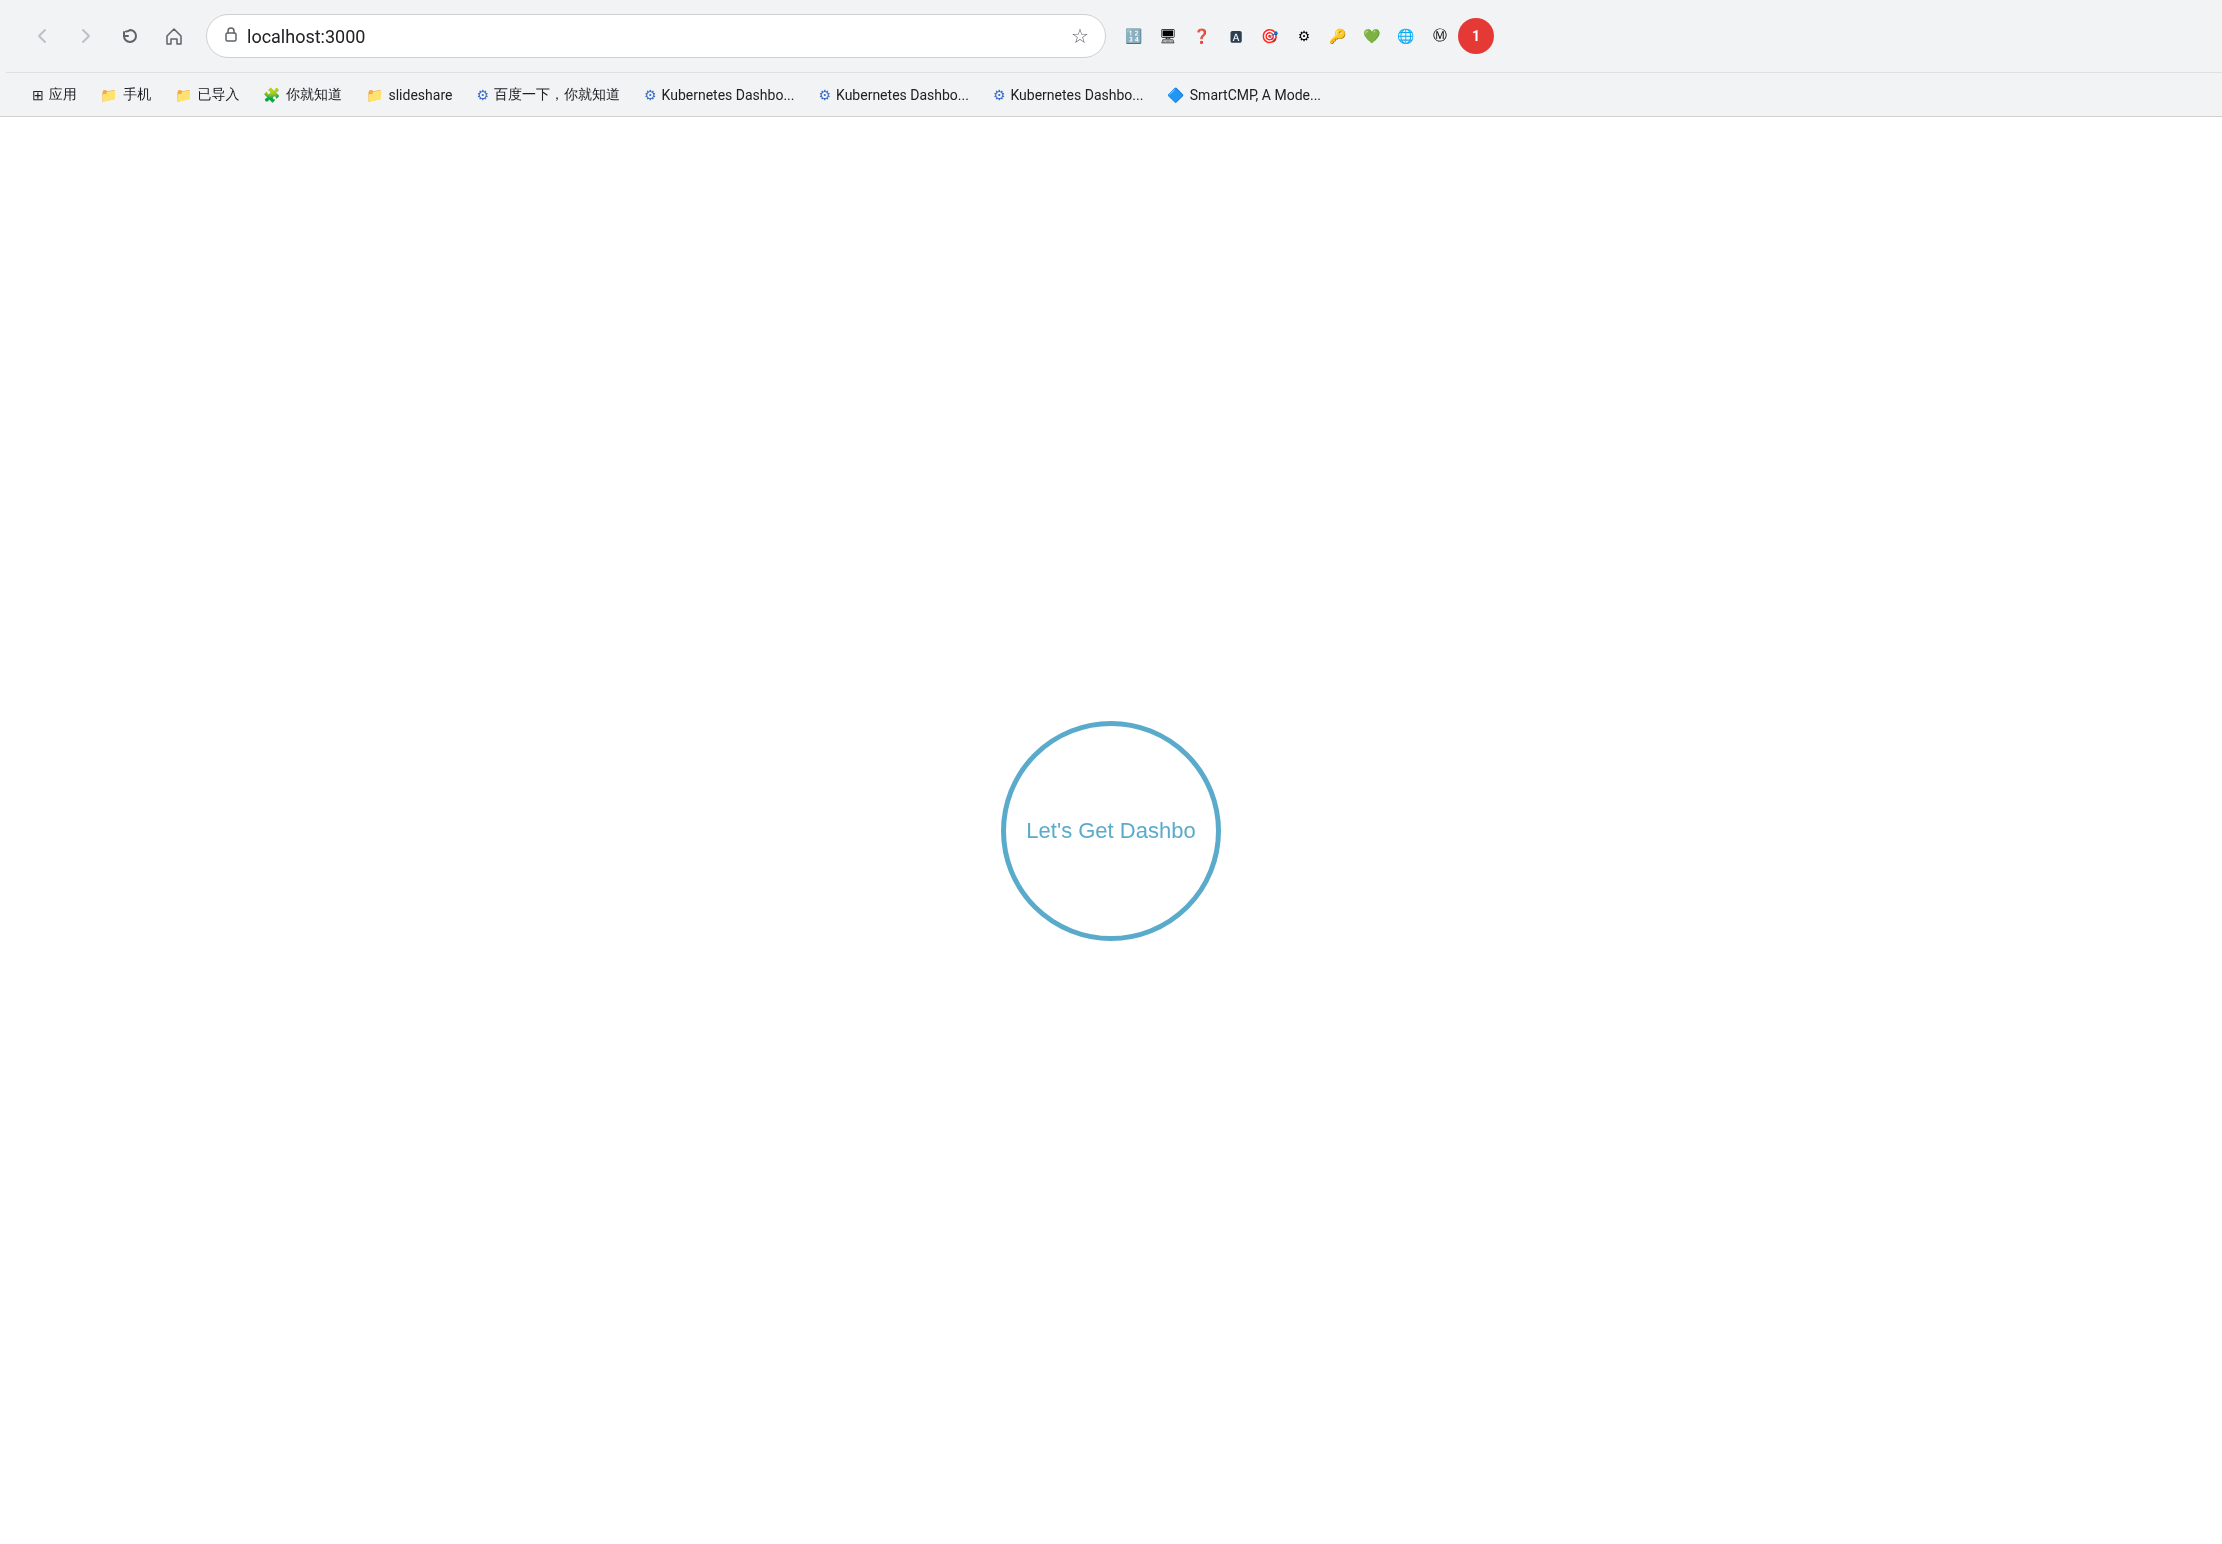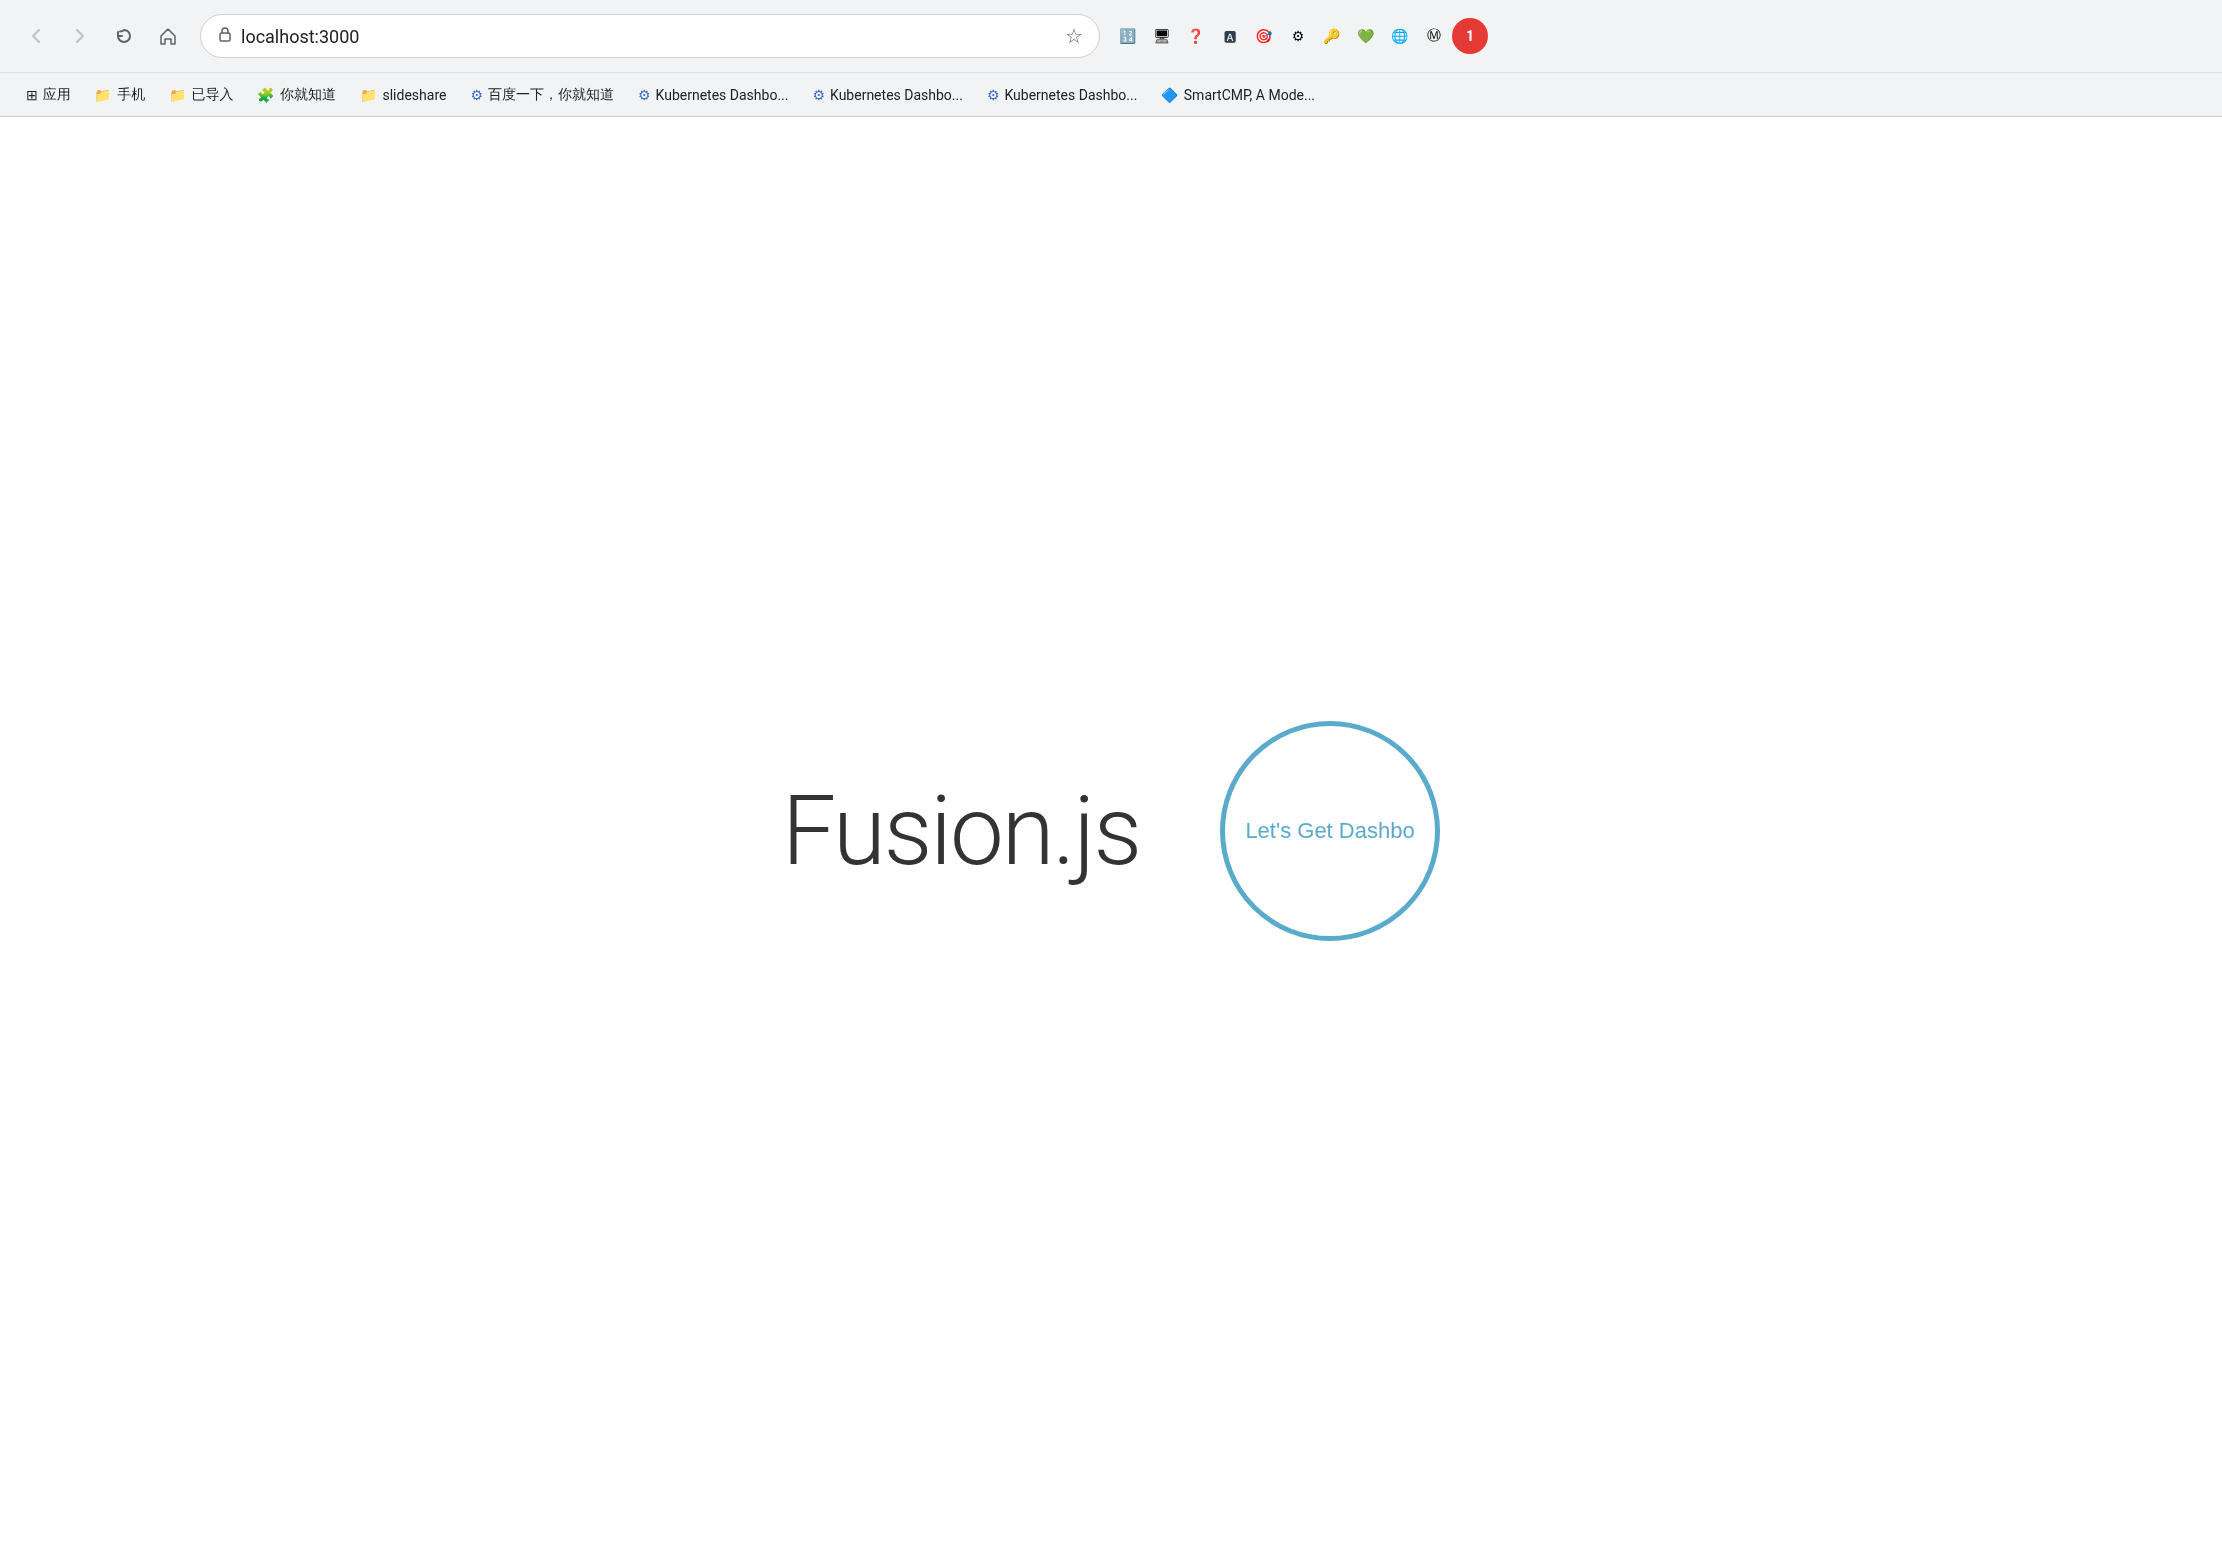--- a/index.html
+++ b/index.html
@@ -14,20 +14,21 @@
       width: 2222px;
       height: 1544px;
       overflow: hidden;
     }
 
     
     .browser-chrome {
       background: #f1f3f4;
       border-bottom: 1px solid #d0d0d0;
       user-select: none;
+      padding-left: 6px;
     }
 
     .browser-toolbar {
       display: flex;
       align-items: center;
       height: 72px;
       padding: 0 16px;
       gap: 12px;
       background: #f1f3f4;
     }
@@ -303,18 +304,17 @@
     </div>
     <div class="bookmark-item">
       <span class="bookmark-icon" style="color:#2980b9;">🔷</span>
       <span class="bookmark-label">SmartCMP, A Mode...</span>
     </div>
   </div>
 </div>
 
 <div class="page-content">
   <div class="hero-section">
-    <h1 class="app-title">Fusion.js</h1>
     <button class="get-started-btn">
       <span class="get-started-text">Let's Get Dashbo</span>
     </button>
   </div>
 </div>
 
 </body></html>

